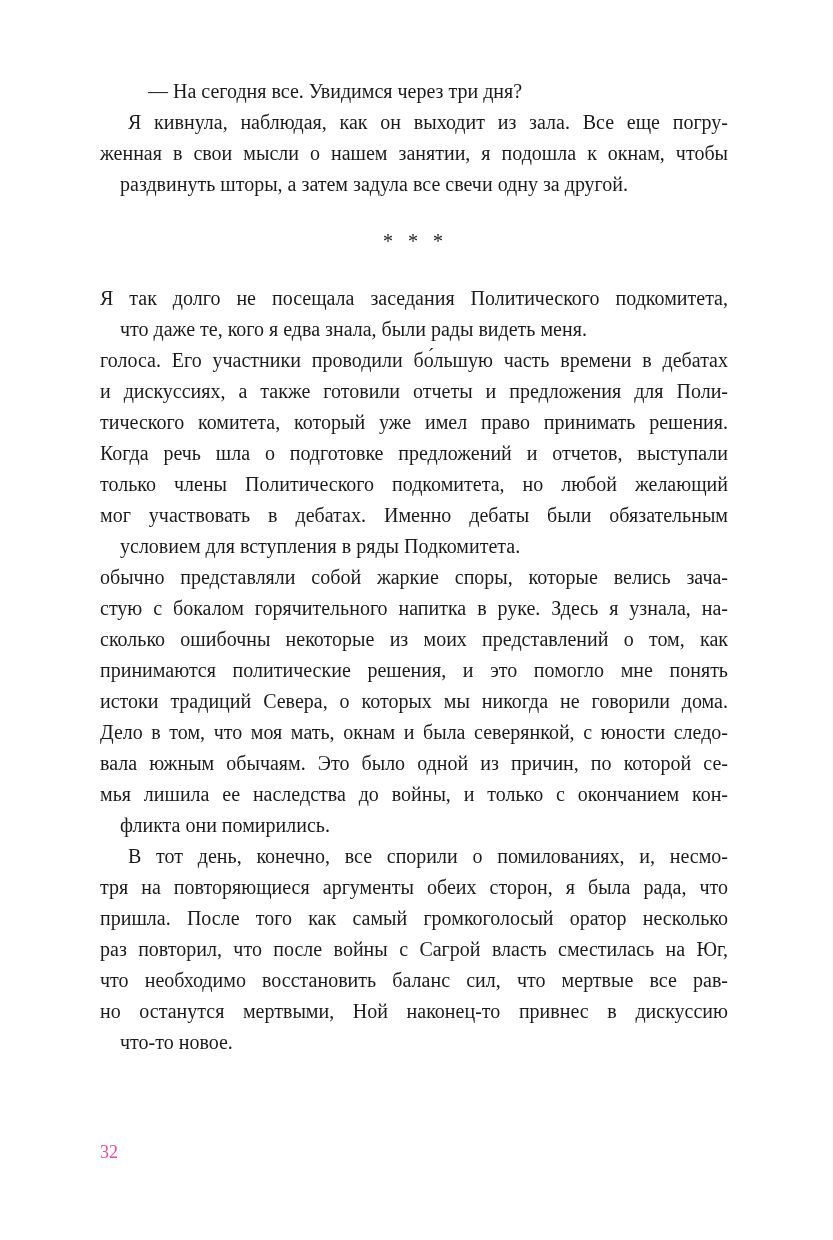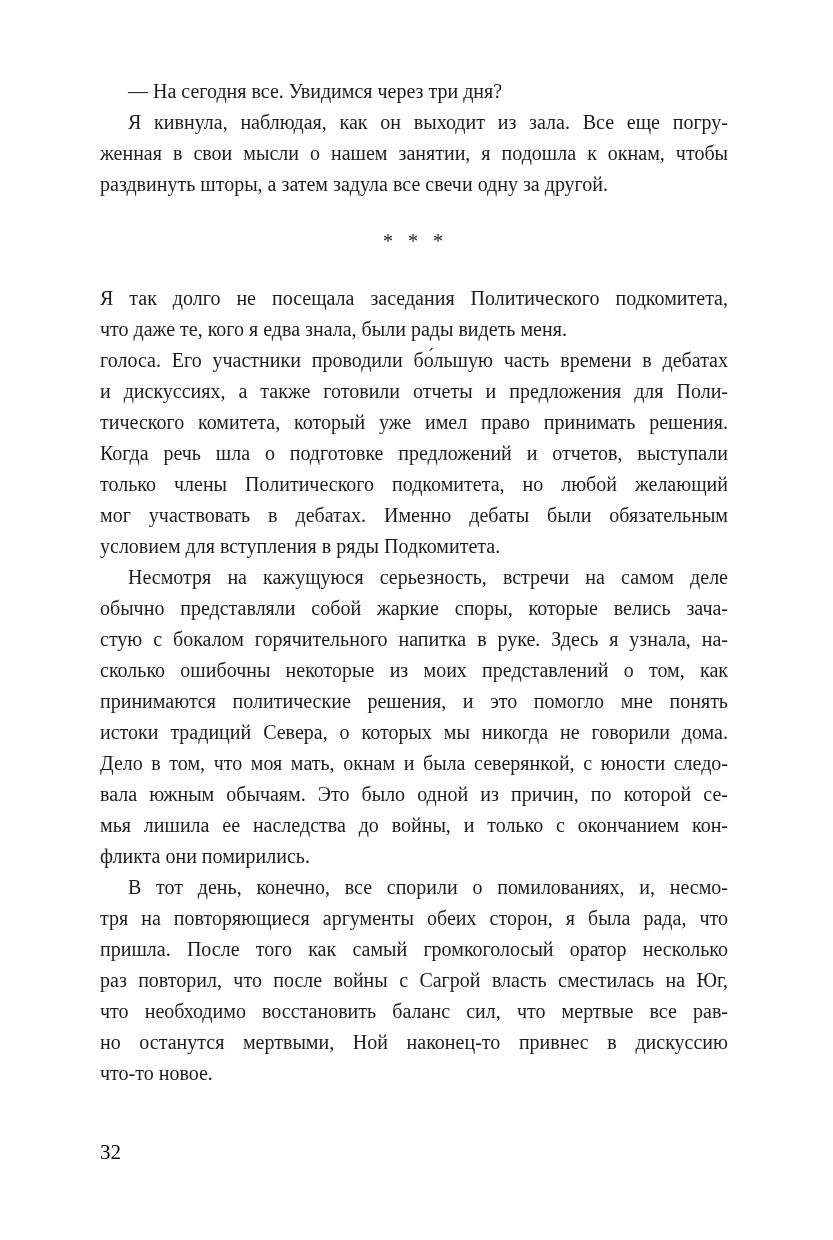--- a/index.html
+++ b/index.html
@@ -32,37 +32,38 @@
     white-space: nowrap;
     text-align: justify;
     text-align-last: justify;
   }
   .line.first {
     text-indent: 28px;
   }
   .line.last {
     text-align: right;
     text-align-last: left;
+    margin-left: 20px;
   }
   .separator {
     text-align: center;
     text-align-last: center;
     margin: 26px 0;
     font-size: 20px;
     letter-spacing: 2px;
     word-spacing: 6px;
     color: #1c1c1c;
   }
   .folio {
     position: absolute;
     left: 100px;
     top: 1142px;
-    font-size: 21px;
+    font-size: 18px;
     line-height: 20px;
-    color: #000000;
+    color: #ec4899;
     font-family: "Liberation Serif", "DejaVu Serif", serif;
   }
 </style>
 </head>
 <body>
 
 <div class="book-page">
   <div class="text-block">
 
     <div class="para">
@@ -86,21 +87,20 @@
       <div class="line">голоса. Его участники проводили бо́льшую часть времени в дебатах</div>
       <div class="line">и дискуссиях, а также готовили отчеты и предложения для Поли-</div>
       <div class="line">тического комитета, который уже имел право принимать решения.</div>
       <div class="line">Когда речь шла о подготовке предложений и отчетов, выступали</div>
       <div class="line">только члены Политического подкомитета, но любой желающий</div>
       <div class="line">мог участвовать в дебатах. Именно дебаты были обязательным</div>
       <div class="line last">условием для вступления в ряды Подкомитета.</div>
     </div>
 
     <div class="para">
-      <div class="line first">Несмотря на кажущуюся серьезность, встречи на самом деле</div>
       <div class="line">обычно представляли собой жаркие споры, которые велись зача-</div>
       <div class="line">стую с бокалом горячительного напитка в руке. Здесь я узнала, на-</div>
       <div class="line">сколько ошибочны некоторые из моих представлений о том, как</div>
       <div class="line">принимаются политические решения, и это помогло мне понять</div>
       <div class="line">истоки традиций Севера, о которых мы никогда не говорили дома.</div>
       <div class="line">Дело в том, что моя мать, окнам и была северянкой, с юности следо-</div>
       <div class="line">вала южным обычаям. Это было одной из причин, по которой се-</div>
       <div class="line">мья лишила ее наследства до войны, и только с окончанием кон-</div>
       <div class="line last">фликта они помирились.</div>
     </div>

